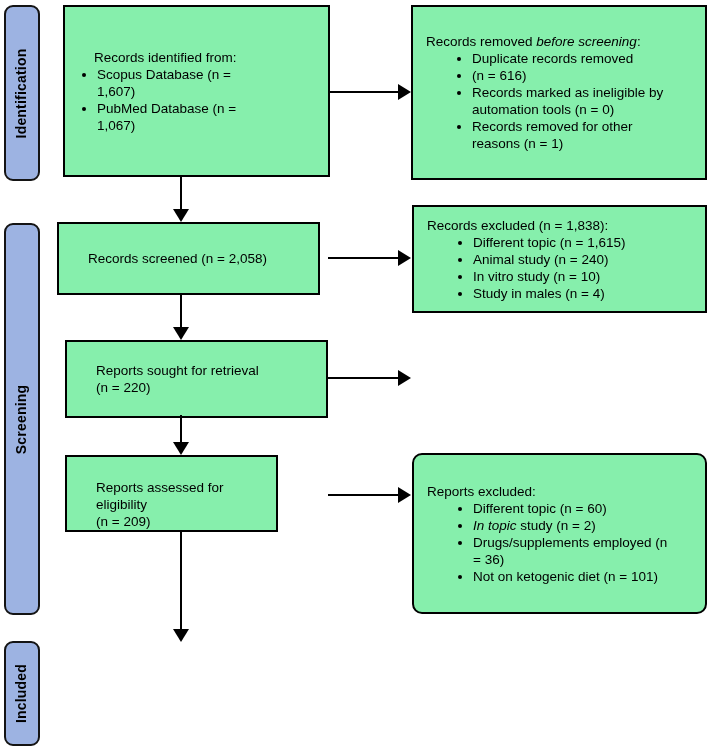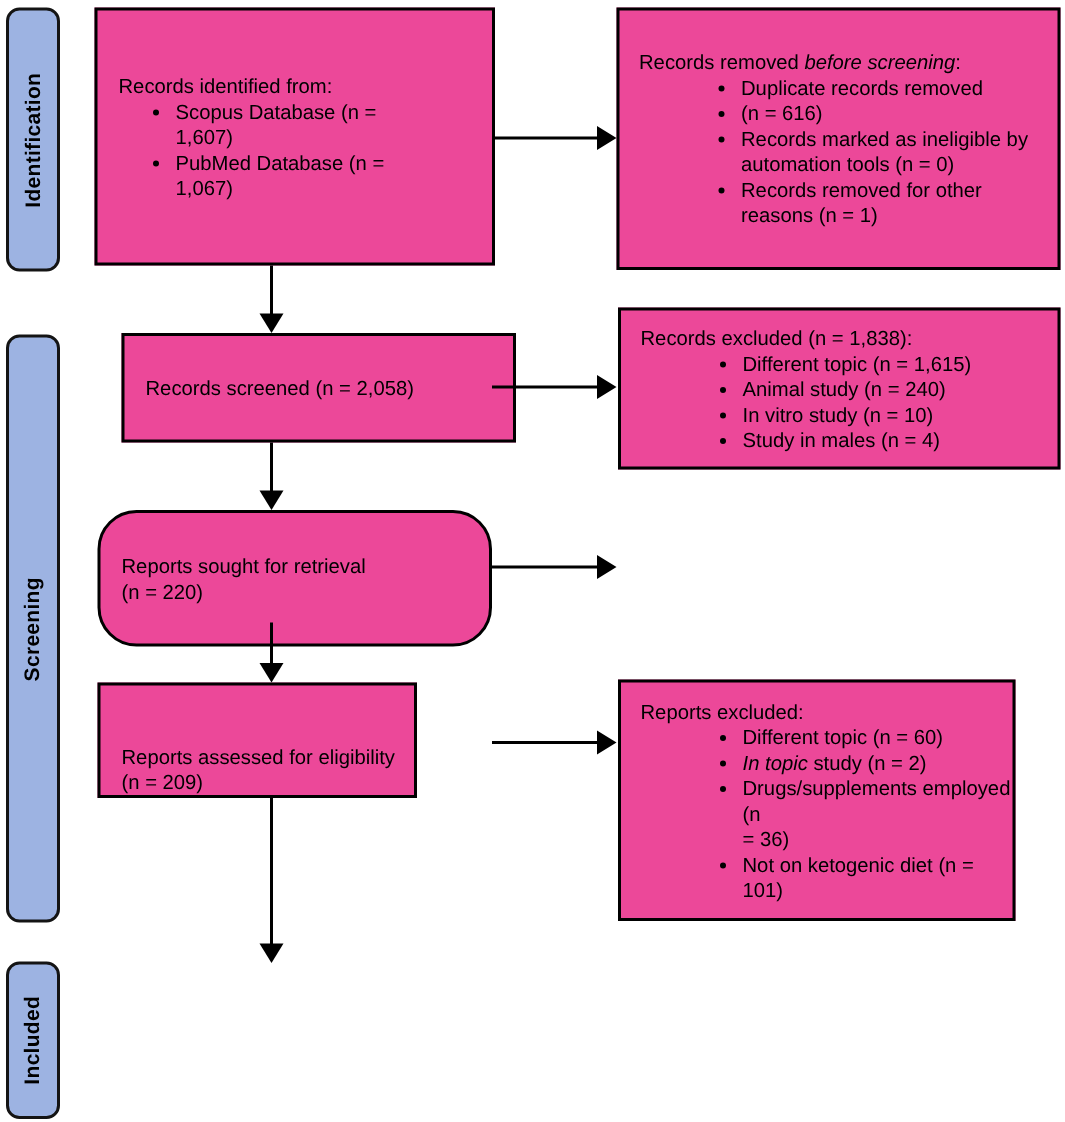--- a/index.html
+++ b/index.html
@@ -32,39 +32,39 @@
     transform: rotate(-90deg);
     white-space: nowrap;
     font-weight: bold;
     font-size: 14px;
     letter-spacing: 0.2px;
   }
 
   
   .node {
     position: absolute;
-    background: #ec4899;
+    background: #86efac;
     border: 2px solid #000000;
     box-sizing: border-box;
     display: flex;
     align-items: center;
   }
   .node-inner { width: 100%; }
   .node-text {
     white-space: pre-line;
-    padding-left: 14px;
+    padding-left: 29px;
     padding-right: 8px;
   }
   .rnode .node-text { padding-left: 13px; }
   ul.bullets {
     margin: 0;
-    padding-left: 52px;
+    padding-left: 32px;
     list-style: disc;
   }
-  .rnode ul.bullets { padding-left: 81px; }
+  .rnode ul.bullets { padding-left: 59px; }
   ul.bullets li { white-space: pre-line; }
 
   
   .vline { position: absolute; width: 2px; background: #000000; }
   .hline { position: absolute; height: 2px; background: #000000; }
   .arr-down {
     position: absolute; width: 0; height: 0;
     border-left: 8px solid transparent;
     border-right: 8px solid transparent;
     border-top: 13px solid #000000;
@@ -96,27 +96,27 @@
       <div class="node-text">Records identified from:</div>
       <ul class="bullets">
         <li>Scopus Database (n =
 1,607)</li>
         <li>PubMed Database (n =
 1,067)</li>
       </ul>
     </div>
   </div>
 
-  <div class="node" style="left:81px; top:222px; width:263px; height:73px;">
+  <div class="node" style="left:57px; top:222px; width:263px; height:73px;">
     <div class="node-inner">
       <div class="node-text">Records screened (n = 2,058)</div>
     </div>
   </div>
 
-  <div class="node" style="left:65px; top:340px; width:263px; height:91px;border-radius:26px;">
+  <div class="node" style="left:65px; top:340px; width:263px; height:78px;">
     <div class="node-inner">
       <div class="node-text">Reports sought for retrieval
 (n = 220)</div>
     </div>
   </div>
 
   <div class="node" style="left:65px; top:455px; width:213px; height:77px;align-items:flex-end;">
     <div class="node-inner">
       <div class="node-text">Reports assessed for eligibility
 (n = 209)</div>
@@ -144,21 +144,21 @@
       <ul class="bullets">
         <li>Different topic (n = 1,615)</li>
         <li>Animal study (n = 240)</li>
         <li>In vitro study (n = 10)</li>
         <li>Study in males (n = 4)</li>
       </ul>
     </div>
   </div>
 
 
-  <div class="node rnode" style="left:412px; top:453px; width:265px; height:161px;">
+  <div class="node rnode" style="left:412px; top:453px; width:295px; height:161px;border-radius:10px;">
     <div class="node-inner">
       <div class="node-text">Reports excluded:</div>
       <ul class="bullets">
         <li><span>Different topic (n = 60)</span><i></i><span></span></li>
         <li><span></span><i>In topic</i><span> study (n = 2)</span></li>
         <li><span>Drugs/supplements employed (n
 = 36)</span><i></i><span></span></li>
         <li><span>Not on ketogenic diet (n = 101)</span><i></i><span></span></li>
       </ul>
     </div>

